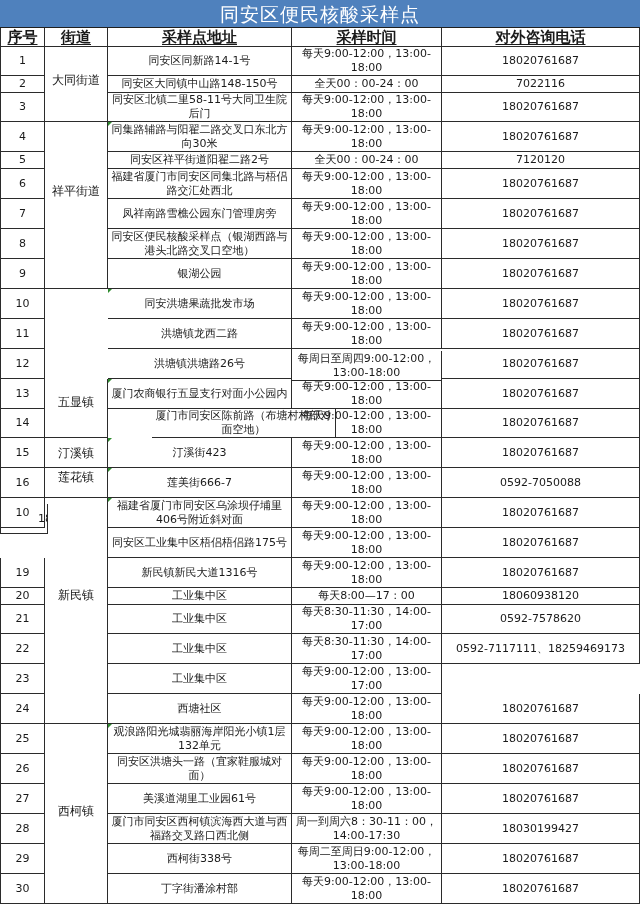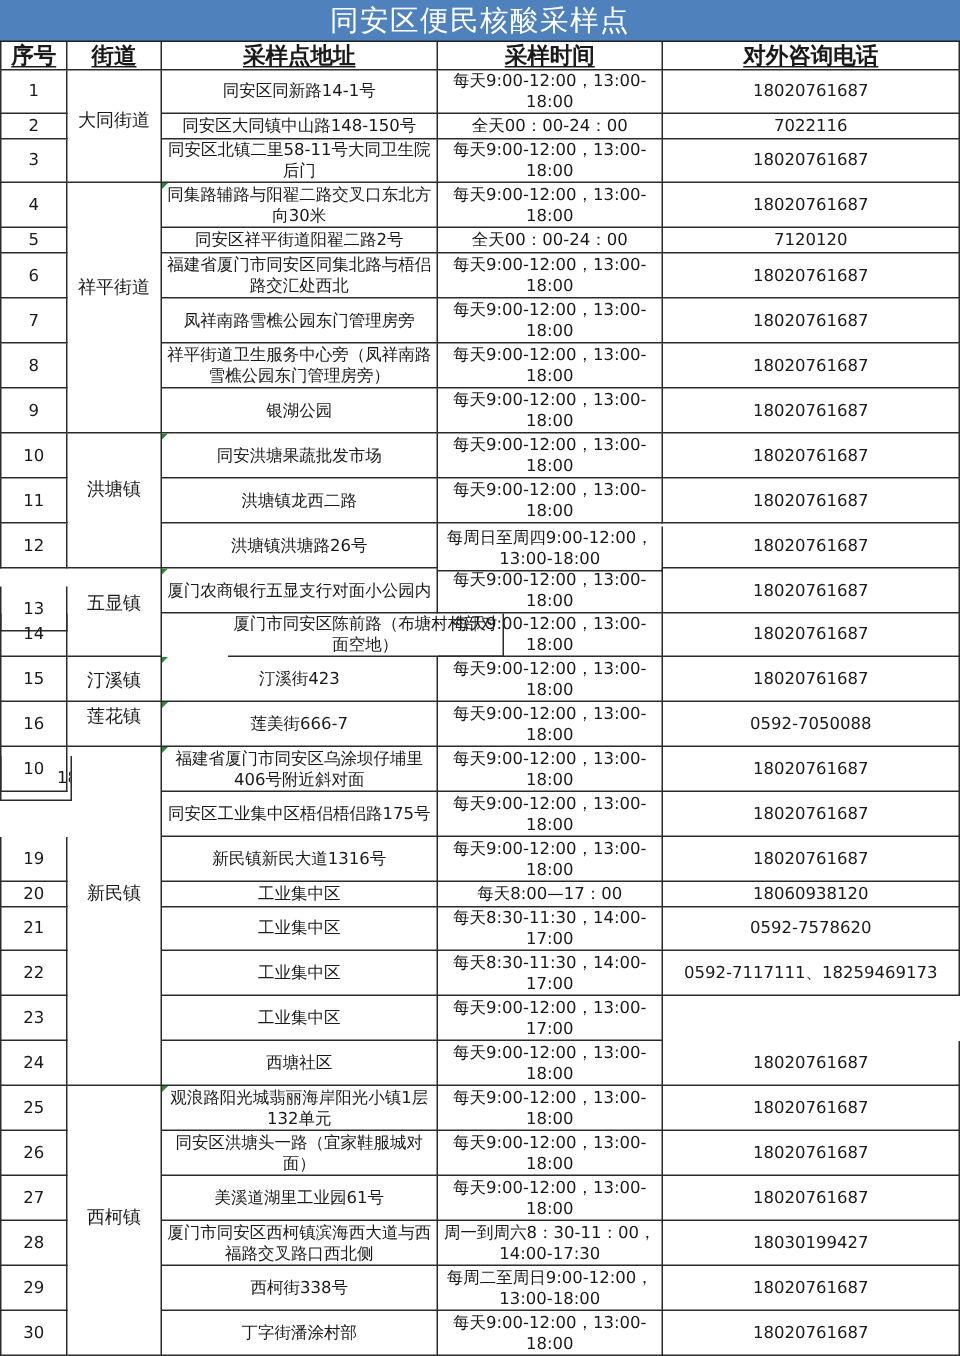--- a/index.html
+++ b/index.html
@@ -57,40 +57,40 @@
     <div class="cell c4" style="top: 124px; height: 17px;">7120120</div>
     <div class="cell c0" style="top: 141px; height: 30px;">6</div>
     <div class="cell c2" style="top: 141px; height: 30px;">福建省厦门市同安区同集北路与梧侣路交汇处西北</div>
     <div class="cell c3" style="top: 141px; height: 30px;">每天9:00-12:00，13:00-18:00</div>
     <div class="cell c4" style="top: 141px; height: 30px;">18020761687</div>
     <div class="cell c0" style="top: 171px; height: 30px;">7</div>
     <div class="cell c2" style="top: 171px; height: 30px;">凤祥南路雪樵公园东门管理房旁</div>
     <div class="cell c3" style="top: 171px; height: 30px;">每天9:00-12:00，13:00-18:00</div>
     <div class="cell c4" style="top: 171px; height: 30px;">18020761687</div>
     <div class="cell c0" style="top: 201px; height: 30px;">8</div>
-    <div class="cell c2" style="top: 201px; height: 30px;">祥平街道卫生服务中心旁（凤祥南路雪樵公园东门管理房旁）</div>
+    <div class="cell c2" style="top: 201px; height: 30px;">同安区便民核酸采样点（银湖西路与港头北路交叉口空地）</div>
     <div class="cell c3" style="top: 201px; height: 30px;">每天9:00-12:00，13:00-18:00</div>
     <div class="cell c4" style="top: 201px; height: 30px;">18020761687</div>
     <div class="cell c0" style="top: 231px; height: 30px;">9</div>
     <div class="cell c2" style="top: 231px; height: 30px;">银湖公园</div>
     <div class="cell c3" style="top: 231px; height: 30px;">每天9:00-12:00，13:00-18:00</div>
     <div class="cell c4" style="top: 231px; height: 30px;">18020761687</div>
     <div class="cell c0" style="top: 261px; height: 30px;">10</div>
     <div class="cell c2" style="top: 261px; height: 30px;">同安洪塘果蔬批发市场</div>
     <div class="cell c3" style="top: 261px; height: 30px;">每天9:00-12:00，13:00-18:00</div>
     <div class="cell c4" style="top: 261px; height: 30px;">18020761687</div>
     <div class="cell c0" style="top: 291px; height: 30px;">11</div>
     <div class="cell c2" style="top: 291px; height: 30px;">洪塘镇龙西二路</div>
     <div class="cell c3" style="top: 291px; height: 30px;">每天9:00-12:00，13:00-18:00</div>
     <div class="cell c4" style="top: 291px; height: 30px;">18020761687</div>
     <div class="cell c0" style="top: 321px; height: 30px;">12</div>
     <div class="cell c2" style="top: 321px; height: 30px;">洪塘镇洪塘路26号</div>
     <div class="cell c3" style="top: 323px; height: 30px;">每周日至周四9:00-12:00，13:00-18:00</div>
     <div class="cell c4" style="top: 321px; height: 30px;">18020761687</div>
-    <div class="cell c0" style="top: 351px; height: 30px; margin-top: 12px;">13</div>
+    <div class="cell c0" style="top: 351px; height: 30px;">13</div>
     <div class="cell c2" style="top: 351px; height: 30px;">厦门农商银行五显支行对面小公园内</div>
     <div class="cell c3" style="top: 351px; height: 30px;">每天9:00-12:00，13:00-18:00</div>
     <div class="cell c4" style="top: 351px; height: 30px;">18020761687</div>
     <div class="cell c0" style="top: 381px; height: 29px;">14</div>
     <div class="cell c2" style="top: 381px; height: 29px; margin-left: 44px;">厦门市同安区陈前路（布塘村村部对面空地）</div>
     <div class="cell c3" style="top: 381px; height: 29px;">每天9:00-12:00，13:00-18:00</div>
     <div class="cell c4" style="top: 381px; height: 29px;">18020761687</div>
     <div class="cell c0" style="top: 410px; height: 30px;">15</div>
     <div class="cell c2" style="top: 410px; height: 30px;">汀溪街423</div>
     <div class="cell c3" style="top: 410px; height: 30px;">每天9:00-12:00，13:00-18:00</div>
@@ -154,23 +154,20 @@
     <div class="cell c2" style="top: 846px; height: 30px; text-align: right;">丁字街潘涂村部</div>
     <div class="cell c3" style="top: 846px; height: 30px;">每天9:00-12:00，13:00-18:00</div>
     <div class="cell c4" style="top: 846px; height: 30px;">18020761687</div>
     <div class="cell c1 street" style="top: 19px; height: 75px;">
       <span style="top: 26px;">大同街道</span>
     </div>
     <div class="cell c1 street" style="top: 94px; height: 167px;">
       <span style="top: 62px;">祥平街道</span>
     </div>
     <div class="tick" style="top: 94px;"></div>
-    <div class="cell c1 street" style="top: 261px; height: 90px;">
-      <span style="top: 30px;">洪塘镇</span>
-    </div>
     <div class="tick" style="top: 261px;"></div>
     <div class="cell c1 street" style="top: 351px; height: 59px;">
       <span style="top: 16px;">五显镇</span>
     </div>
     <div class="tick" style="top: 351px;"></div>
     <div class="cell c1 street" style="top: 410px; height: 30px;">
       <span style="top: 8px;">汀溪镇</span>
     </div>
     <div class="tick" style="top: 410px;"></div>
     <div class="cell c1 street" style="top: 440px; height: 30px;">

